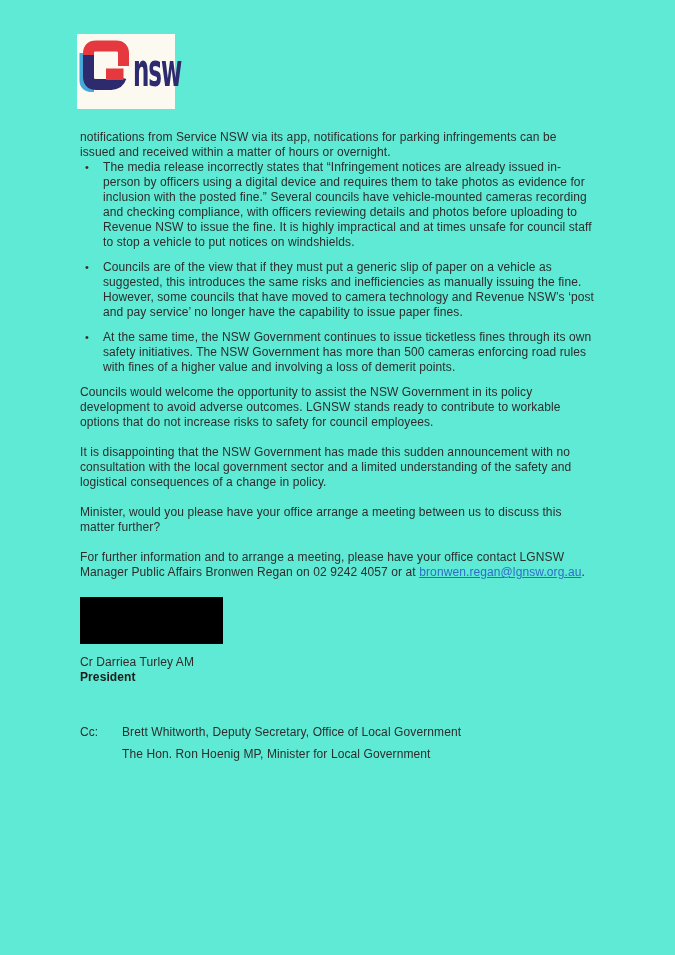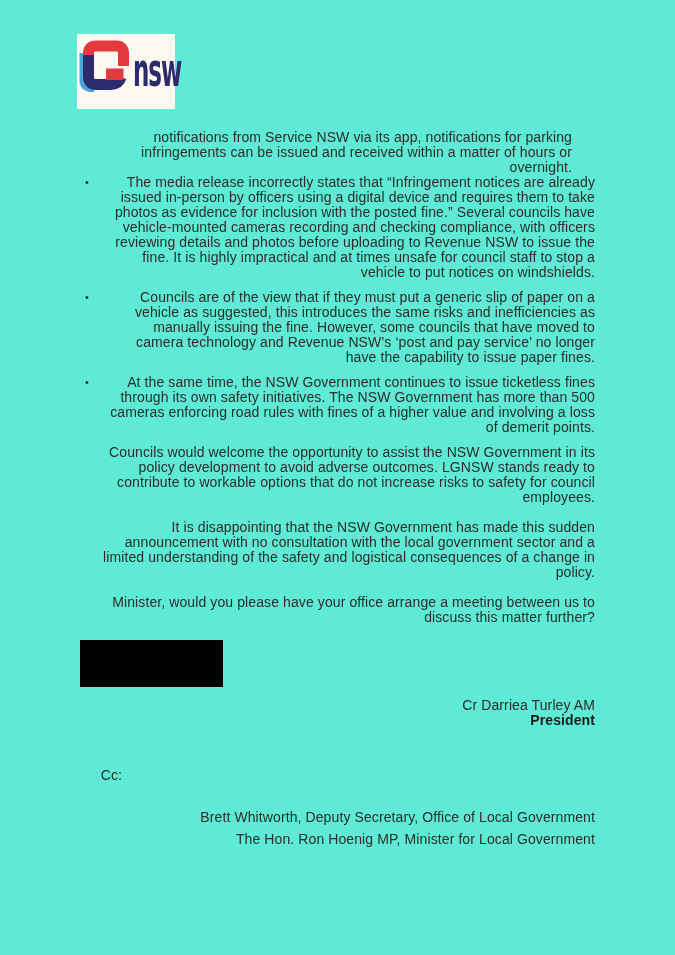--- a/index.html
+++ b/index.html
@@ -14,41 +14,40 @@
   
   .logo-box {
     position:absolute; left:77px; top:34px; width:98px; height:75px;
     background:#fcf9f1;
   }
   .logo-box svg { position:absolute; left:4px; top:6px; overflow:visible; }
 
   
   .content {
     position:absolute; left:80px; top:130px; width:515px;
-    font-size:14px; line-height:15px;
+    font-size:12px; line-height:15px;
     letter-spacing:0.1px;
-    text-align:right;
   }
   .content p { margin:0; }
   .intro { margin-left:23px; margin-bottom:12px; width:492px; }
   ul.bullets { list-style:none; margin:0 0 5px 0; padding:0; }
   ul.bullets li {
     position:relative; padding-left:23px; margin-bottom:10px; width:492px;
   }
   ul.bullets li::before {
     content:"\2022"; position:absolute; left:5px; top:0; font-size:11px; color:#2d2d2d;
   }
   .para { margin-bottom:15px !important; }
   .contact { margin-bottom:17px !important; }
   .contact a { color:#2e6fc5; text-decoration:underline; }
   .closing { margin-bottom:1px !important; }
   .sig-redaction { width:143px; height:47px; background:#000000; margin-top:0px; }
   .sig-name { margin-top:11px !important; }
   .sig-title { font-weight:bold; color:#1c1c1c; }
-  .cc-row { display:flex; margin-top:40px;flex-direction:column; }
+  .cc-row { display:flex; margin-top:40px; }
   .cc-label { width:42px; flex:0 0 42px; }
   .cc-entries .cc-entry { margin-bottom:7px; }
 </style>
 </head>
 <body>
 
 <div class="page">
 
   <div class="logo-box">
     <svg width="95" height="52" viewBox="0 0 95 52" aria-hidden="true">
@@ -69,20 +68,21 @@
     <ul class="bullets">
       <li>The media release incorrectly states that “Infringement notices are already issued in-person by officers using a digital device and requires them to take photos as evidence for inclusion with the posted fine.”  Several councils have vehicle-mounted cameras recording and checking compliance, with officers reviewing details and photos before uploading to Revenue NSW to issue the fine. It is highly impractical and at times unsafe for council staff to stop a vehicle to put notices on windshields.</li>
       <li>Councils are of the view that if they must put a generic slip of paper on a vehicle as suggested, this introduces the same risks and inefficiencies as manually issuing the fine. However, some councils that have moved to camera technology and Revenue NSW’s ‘post and pay service’ no longer have the capability to issue paper fines.</li>
       <li>At the same time, the NSW Government continues to issue ticketless fines through its own safety initiatives. The NSW Government has more than 500 cameras enforcing road rules with fines of a higher value and involving a loss of demerit points.</li>
     </ul>
 
     <p class="para">Councils would welcome the opportunity to assist the NSW Government in its policy development to avoid adverse outcomes. LGNSW stands ready to contribute to workable options that do not increase risks to safety for council employees.</p>
     <p class="para">It is disappointing that the NSW Government has made this sudden announcement with no consultation with the local government sector and a limited understanding of the safety and logistical consequences of a change in policy.</p>
     <p class="para">Minister, would you please have your office arrange a meeting between us to discuss this matter further?</p>
 
+    <p class="para contact"><span>For further information and to arrange a meeting, please have your office contact LGNSW Manager Public Affairs Bronwen Regan on 02 9242 4057 or at </span><a href="#" class="email-link">bronwen.regan@lgnsw.org.au</a><span>.</span></p>
 
 
     <div class="sig-redaction"></div>
 
     <p class="sig-name">Cr Darriea Turley AM</p>
     <p class="sig-title">President</p>
 
     <div class="cc-row">
       <div class="cc-label">Cc:</div>
       <div class="cc-entries">

